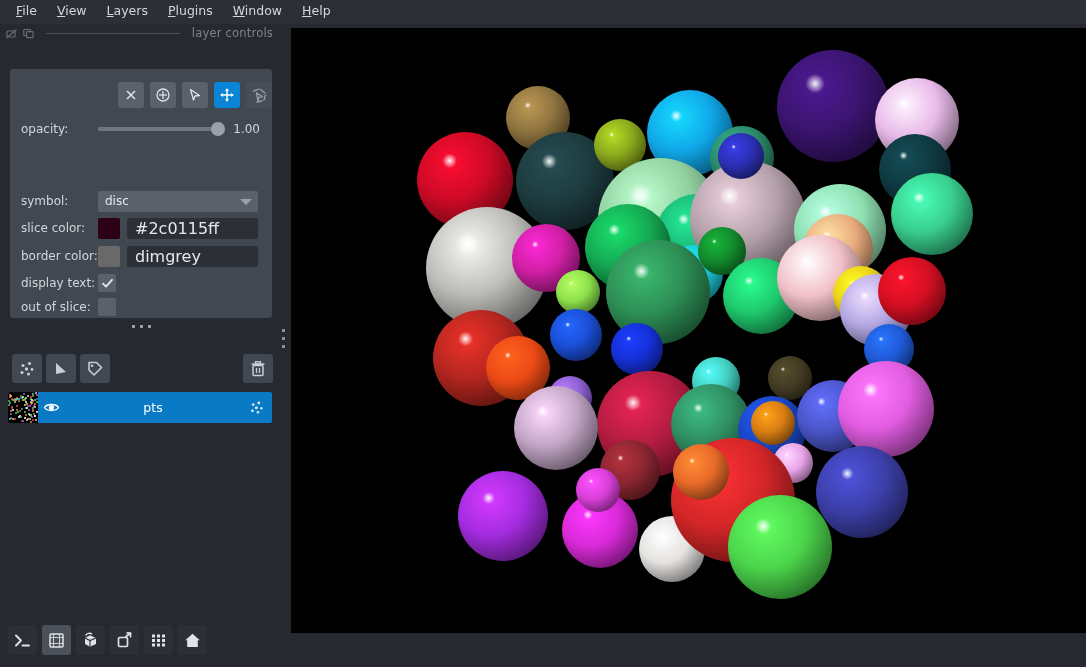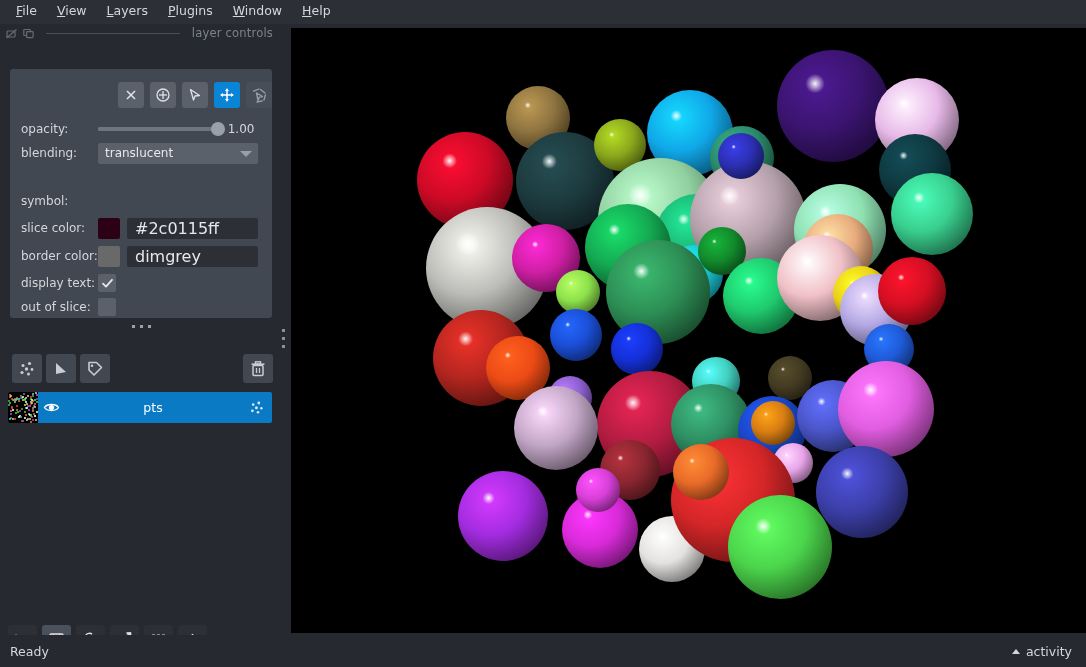--- a/index.html
+++ b/index.html
@@ -70,21 +70,21 @@
     background: #6e757f; border-radius: 2px;
   }
   .slider .fill {
     position: absolute; left: 0; top: 8px; height: 4px; background: #6e757f; border-radius: 2px;
   }
   .slider .knob {
     position: absolute; top: 3px; width: 14px; height: 14px; border-radius: 7px;
     background: #9aa0aa; cursor: pointer;
   }
   .slider-value {
-    color: #d4d6db; font-size: 12px; width: 34px; margin-left: 9px;
+    color: #d4d6db; font-size: 12px; width: 34px; text-align: right; margin-left: 9px;
   }
 
   
   .combo {
     position: relative; width: 160px; height: 21px; background: #5a616b;
     border-radius: 2px; display: flex; align-items: center; padding-left: 7px; cursor: pointer;
   }
   .combo .ctext { color: #e6e8eb; font-size: 12px; }
   .combo .carrow {
     position: absolute; right: 6px; top: 8px;
@@ -246,33 +246,30 @@
         <div class="ctrl-field">
           <div class="slider">
             <div class="track"></div>
             <div class="fill" id="op-fill" style="width: 120px;"></div>
             <div class="knob" id="op-knob" style="left: 113px;"></div>
           </div>
           <div class="slider-value">1.00</div>
         </div>
       </div>
 
-      <div class="ctrl-row" style="top:72px;">
-        <div class="ctrl-label">blending:</div>
+
+
+      <div class="ctrl-row" style="top:120px;">
+        <div class="ctrl-label">symbol:</div>
         <div class="ctrl-field">
           <div class="combo">
-            <div class="ctext">translucent</div>
+            <div class="ctext">disc</div>
             <div class="carrow"></div>
           </div>
         </div>
-      </div>
-
-
-      <div class="ctrl-row" style="top:120px;">
-        <div class="ctrl-label">symbol:</div>
       </div>
 
       <div class="ctrl-row" style="top:147px;">
         <div class="ctrl-label">slice color:</div>
         <div class="ctrl-field">
           <div class="swatch" id="face-swatch" style="background: rgb(44, 1, 21);"></div>
           <div class="colorinput">
             <span>#2c0115ff</span>
           </div>
         </div>
@@ -572,20 +569,13 @@
       <div class="sph" style="left: 271px; top: 464px; width: 76px; height: 76px; z-index: 47; background: radial-gradient(circle at 34% 30%, rgba(255, 255, 255, 0.95) 0%, rgba(255, 255, 255, 0) 6%), radial-gradient(circle at 36% 32%, rgb(255, 55, 255) 0%, rgb(216, 42, 216) 42%, rgb(119, 23, 119) 78%, rgb(56, 11, 56) 100%);"></div>
       <div class="sph" style="left: 348px; top: 488px; width: 66px; height: 66px; z-index: 48; background: radial-gradient(circle at 34% 30%, rgba(255, 255, 255, 0.95) 0%, rgba(255, 255, 255, 0) 5%), radial-gradient(circle at 36% 32%, rgb(255, 255, 255) 0%, rgb(228, 226, 224) 42%, rgb(125, 124, 123) 78%, rgb(59, 59, 58) 100%);"></div>
       <div class="sph" style="left: 380px; top: 410px; width: 124px; height: 124px; z-index: 49; background: radial-gradient(circle at 34% 30%, rgba(255, 255, 255, 0.95) 0%, rgba(255, 255, 255, 0) 10%), radial-gradient(circle at 36% 32%, rgb(255, 50, 53) 0%, rgb(212, 38, 40) 42%, rgb(117, 21, 22) 78%, rgb(55, 10, 10) 100%);"></div>
       <div class="sph" style="left: 437px; top: 467px; width: 104px; height: 104px; z-index: 50; background: radial-gradient(circle at 34% 30%, rgba(255, 255, 255, 0.95) 0%, rgba(255, 255, 255, 0) 8%), radial-gradient(circle at 36% 32%, rgb(99, 255, 99) 0%, rgb(75, 212, 75) 42%, rgb(41, 117, 41) 78%, rgb(20, 55, 20) 100%);"></div>
       <div class="sph" style="left: 533px; top: 453px; width: 54px; height: 54px; z-index: 51; background: radial-gradient(circle at 34% 30%, rgba(255, 255, 255, 0.95) 0%, rgba(255, 255, 255, 0) 5%), radial-gradient(circle at 36% 32%, rgb(124, 25, 135) 0%, rgb(94, 19, 102) 42%, rgb(52, 10, 56) 78%, rgb(24, 5, 27) 100%);"></div>
       <div class="sph" style="left: 525px; top: 418px; width: 92px; height: 92px; z-index: 52; background: radial-gradient(circle at 34% 30%, rgba(255, 255, 255, 0.95) 0%, rgba(255, 255, 255, 0) 7%), radial-gradient(circle at 36% 32%, rgb(79, 83, 222) 0%, rgb(60, 63, 168) 42%, rgb(33, 35, 92) 78%, rgb(16, 16, 44) 100%);"></div>
       <div class="sph" style="left: 382px; top: 416px; width: 56px; height: 56px; z-index: 53; background: radial-gradient(circle at 34% 30%, rgba(255, 255, 255, 0.95) 0%, rgba(255, 255, 255, 0) 5%), radial-gradient(circle at 36% 32%, rgb(255, 140, 53) 0%, rgb(232, 106, 40) 42%, rgb(128, 58, 22) 78%, rgb(60, 28, 10) 100%);"></div>
       <div class="sph" style="left: 285px; top: 440px; width: 44px; height: 44px; z-index: 54; background: radial-gradient(circle at 34% 30%, rgba(255, 255, 255, 0.95) 0%, rgba(255, 255, 255, 0) 5%), radial-gradient(circle at 36% 32%, rgb(255, 83, 255) 0%, rgb(216, 63, 216) 42%, rgb(119, 35, 119) 78%, rgb(56, 16, 56) 100%);"></div>
     </div>
 
-  <div id="statusbar">
-    <div id="status-text">Ready</div>
-    <div id="activity">
-      <div class="tri"></div>
-      <span>activity</span>
-    </div>
-  </div>
 </div>
 
 </body></html>

